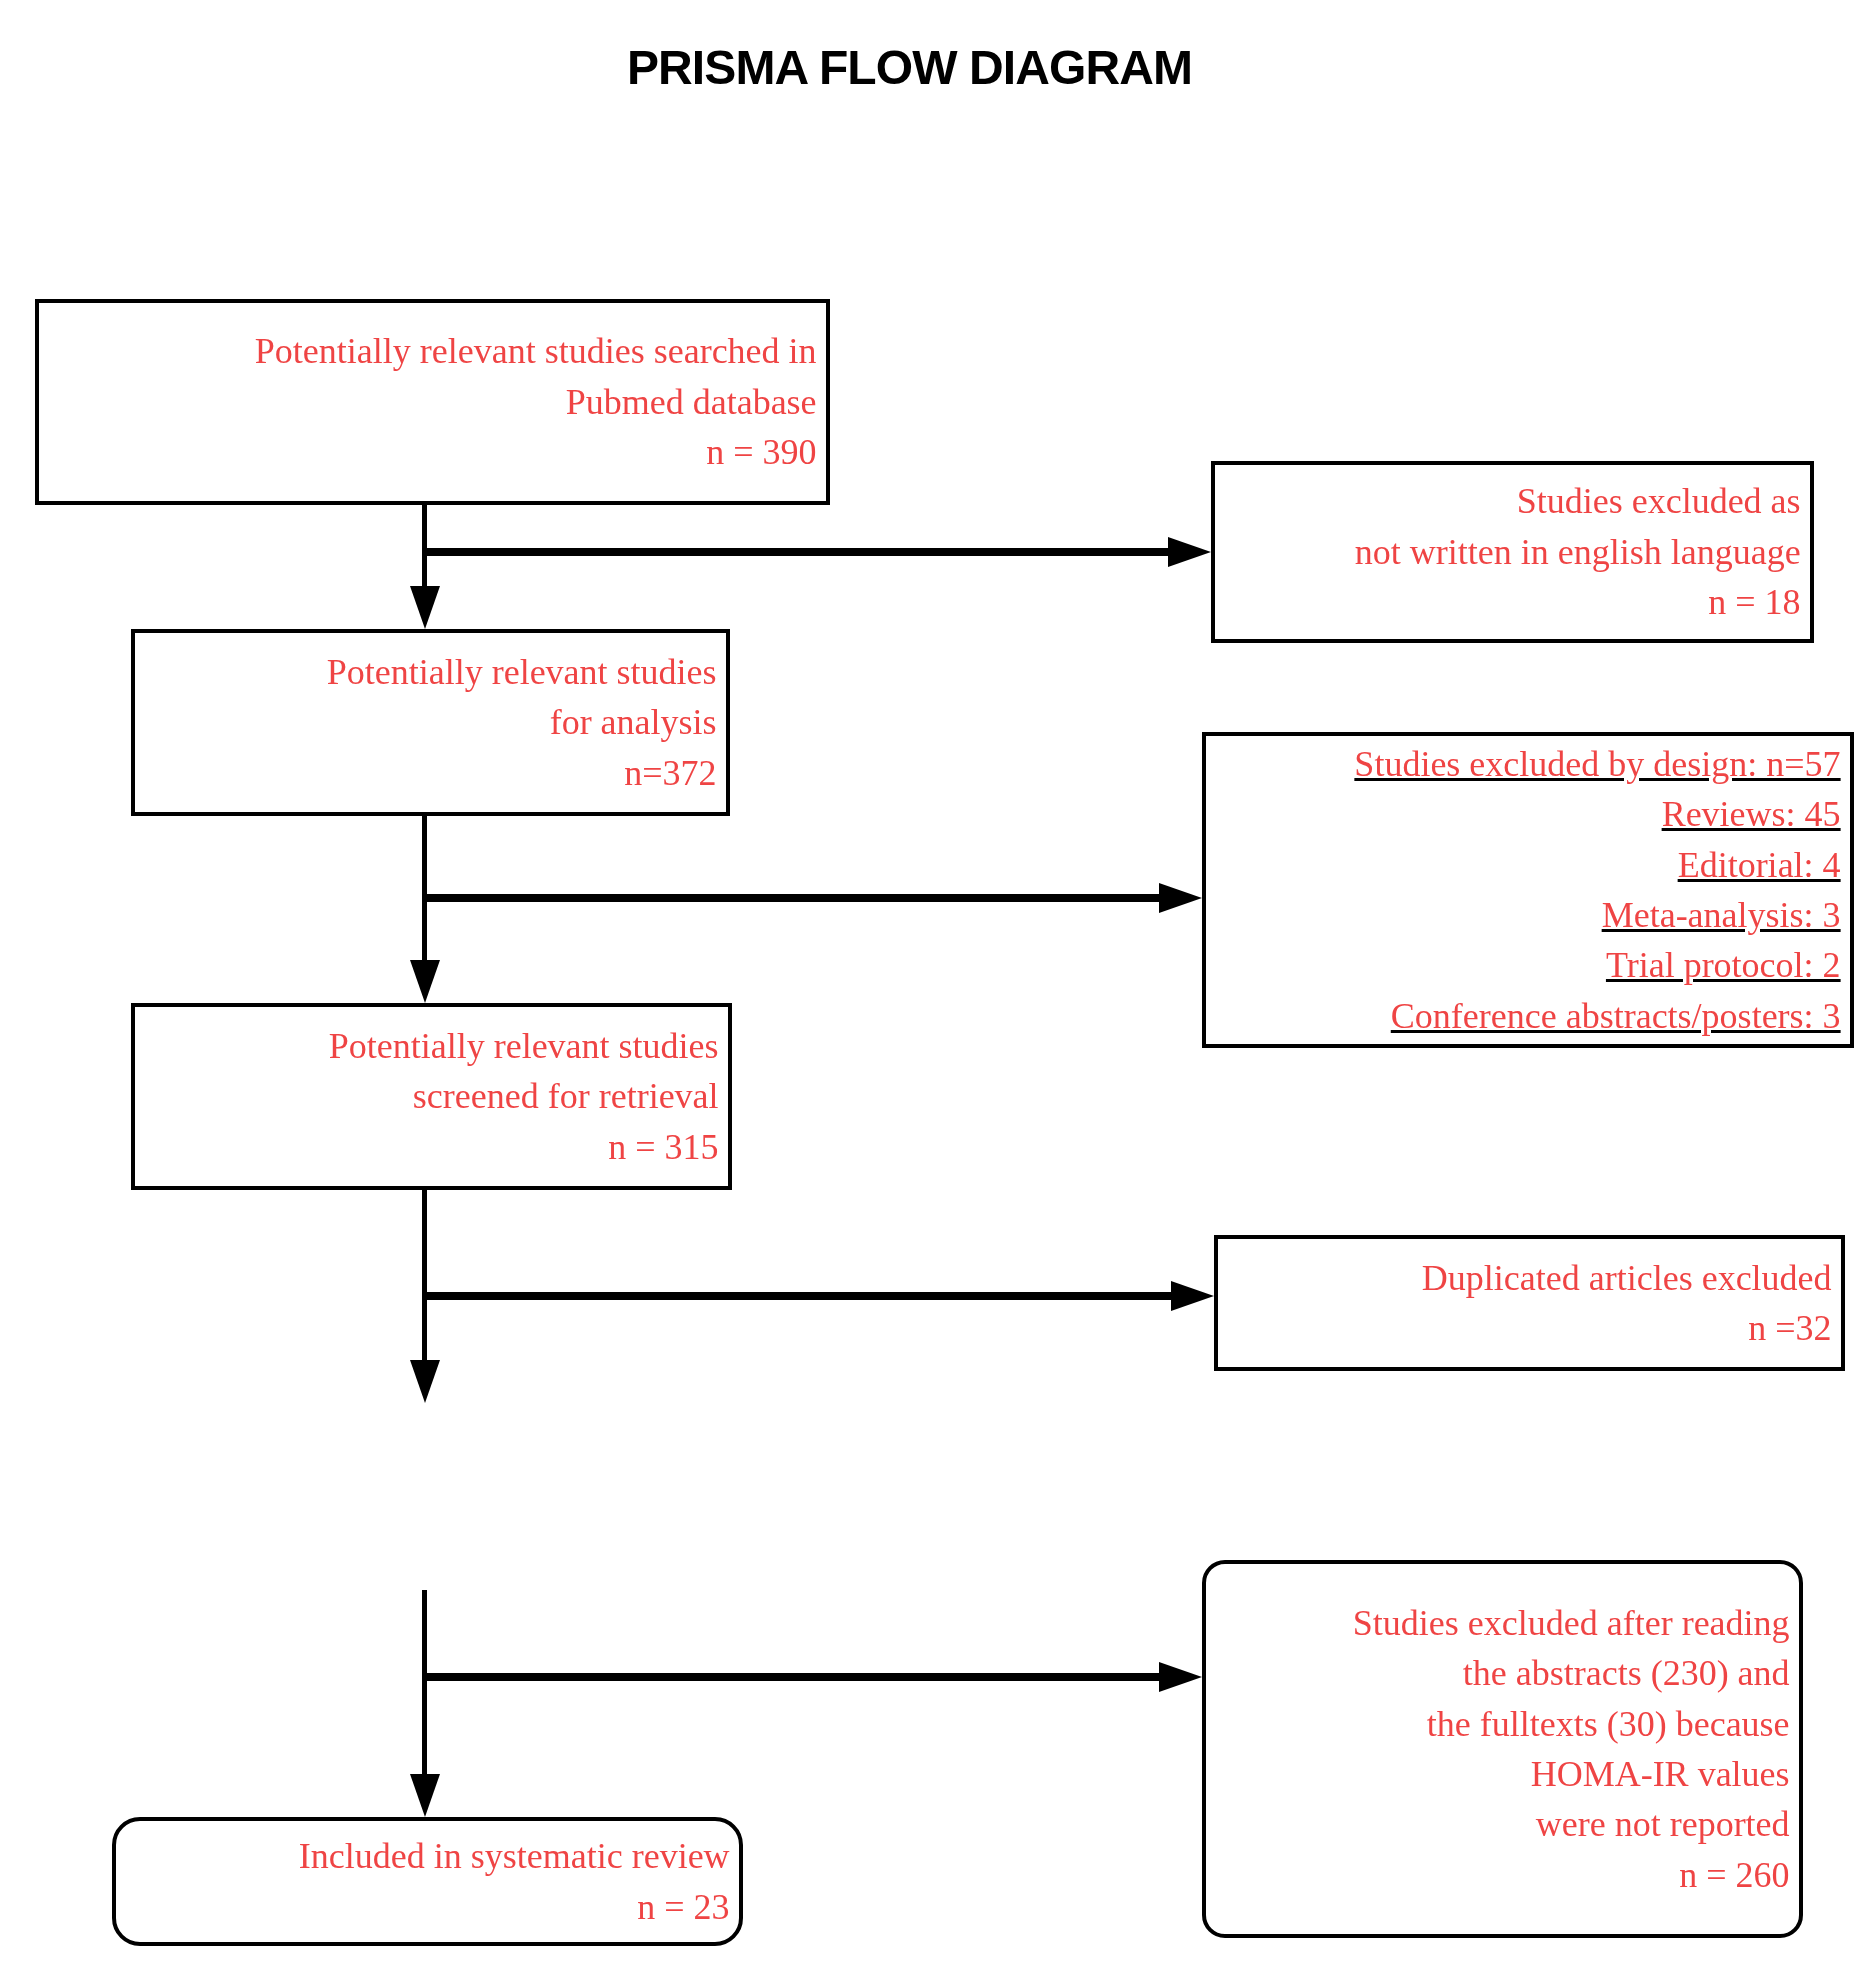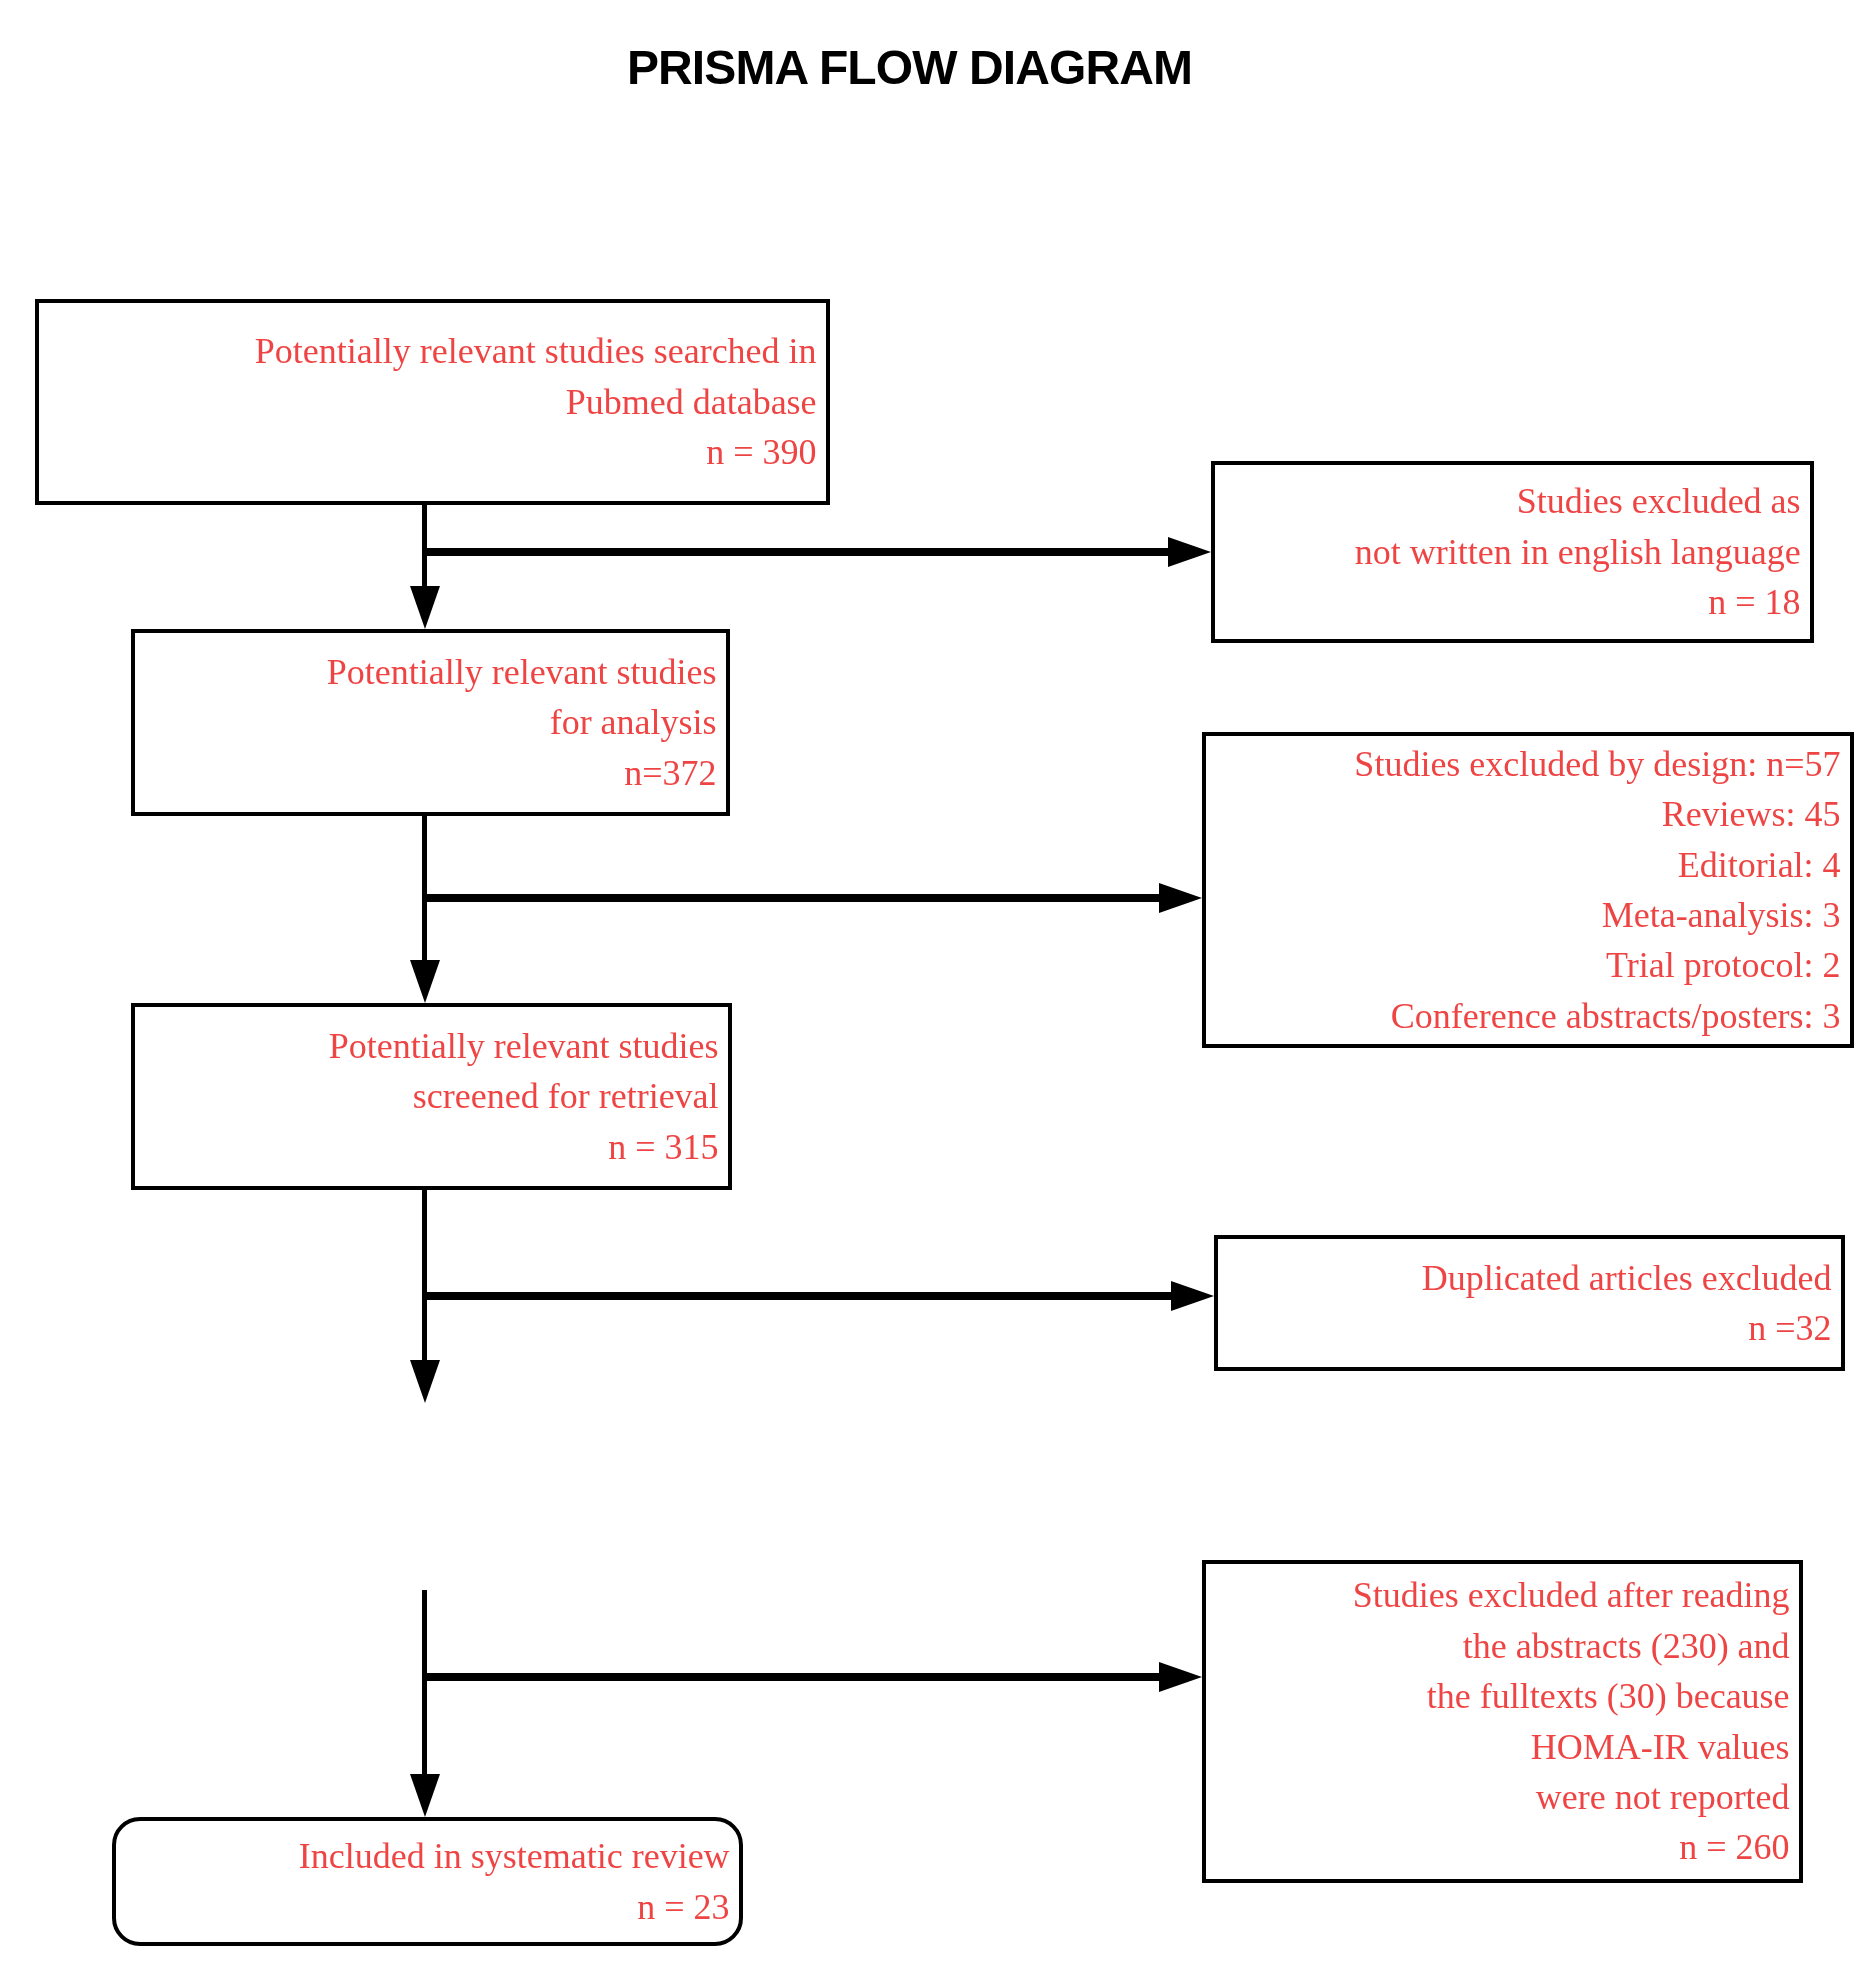--- a/index.html
+++ b/index.html
@@ -102,35 +102,35 @@
     <div class="box-text">Included in systematic review
 n = 23</div>
   </div>
 
   <div class="box" style="left:1211px; top:461px; width:603px; height:182px;">
     <div class="box-text">Studies excluded as
 not written in english language
 n = 18</div>
   </div>
 
-  <div class="box" style="left:1202px; top:732px; width:652px; height:316px;">
+  <div class="box" style="left:1202px; top:732px; width:652px; height:316px;text-decoration:underline;">
     <div class="box-text">Studies excluded by design: n=57
 Reviews: 45
 Editorial: 4
 Meta-analysis: 3
 Trial protocol: 2
 Conference  abstracts/posters: 3</div>
   </div>
 
   <div class="box" style="left:1214px; top:1235px; width:631px; height:136px;">
     <div class="box-text">Duplicated articles excluded
 n =32</div>
   </div>
 
-  <div class="box" style="left:1202px; top:1560px; width:601px; height:323px;">
+  <div class="box" style="left:1202px; top:1560px; width:601px; height:378px;border-radius:23px;">
     <div class="box-text">Studies excluded after reading
 the abstracts (230) and
 the fulltexts (30) because
 HOMA-IR values
 were not reported
 n = 260</div>
   </div>
 
   <div class="vline" style="left:422px; top:505px; height:87px;"></div>
   <div class="arrow-down" style="left:410px; top:586px;"></div>

